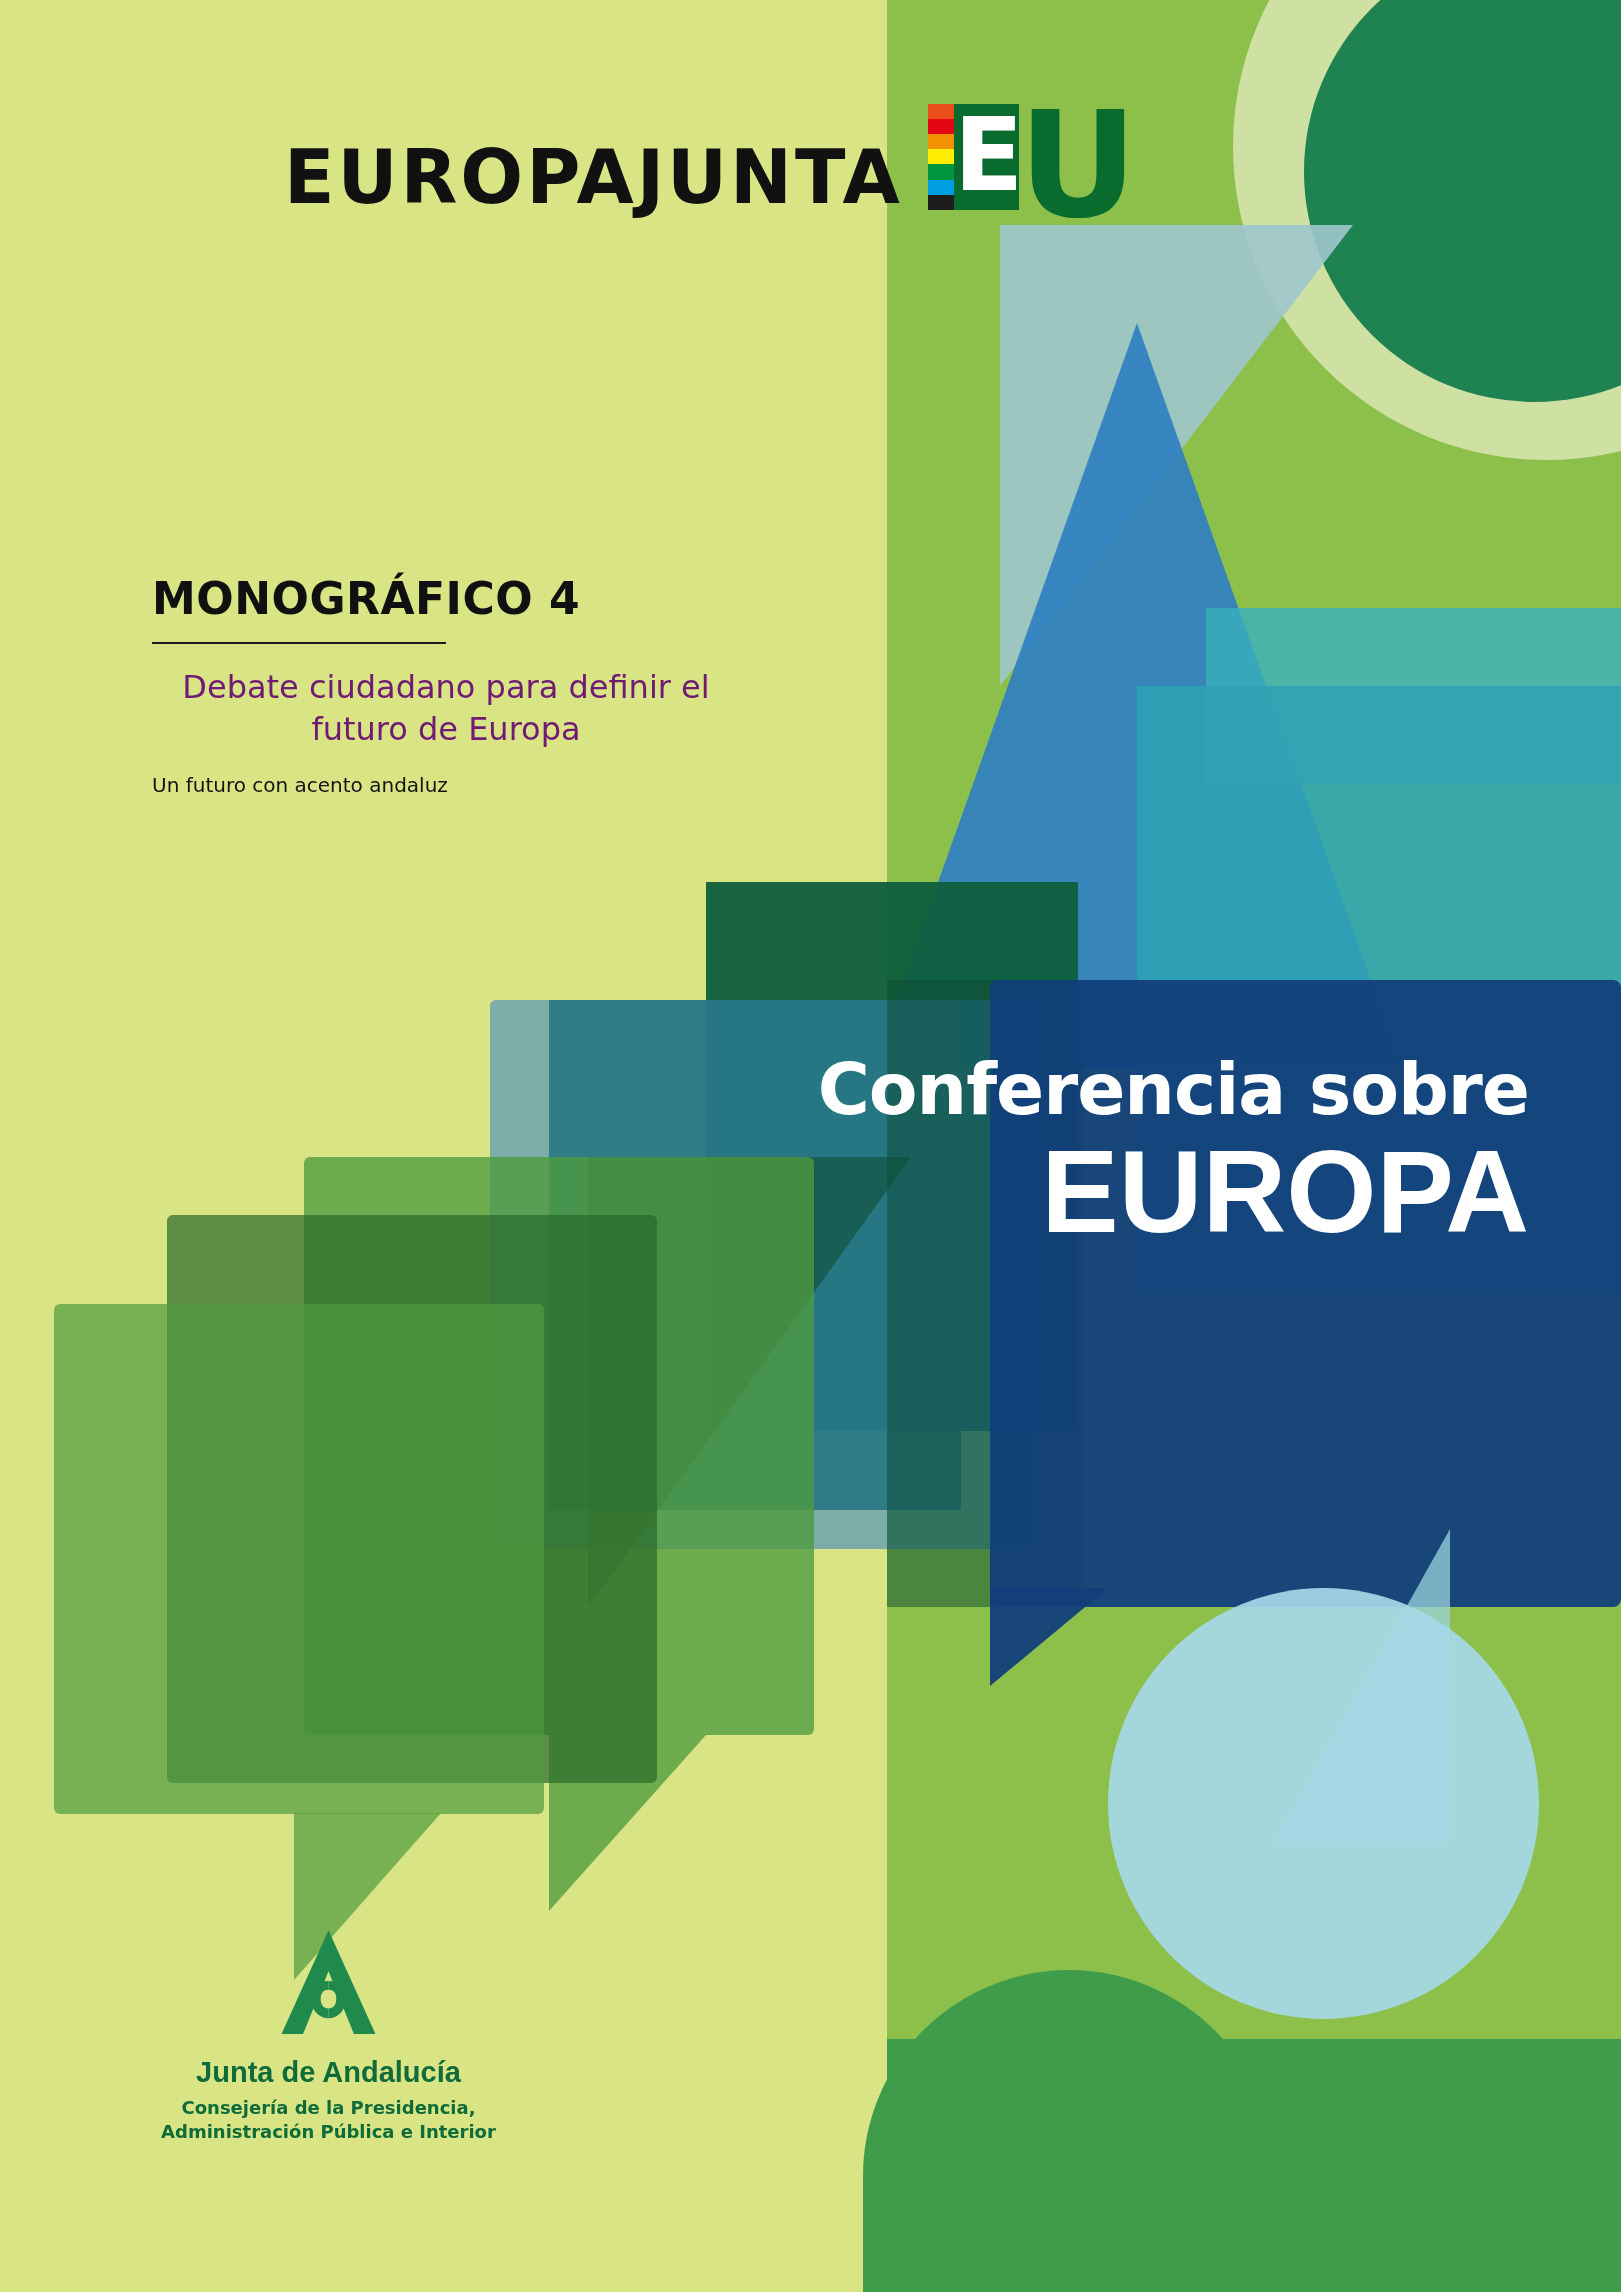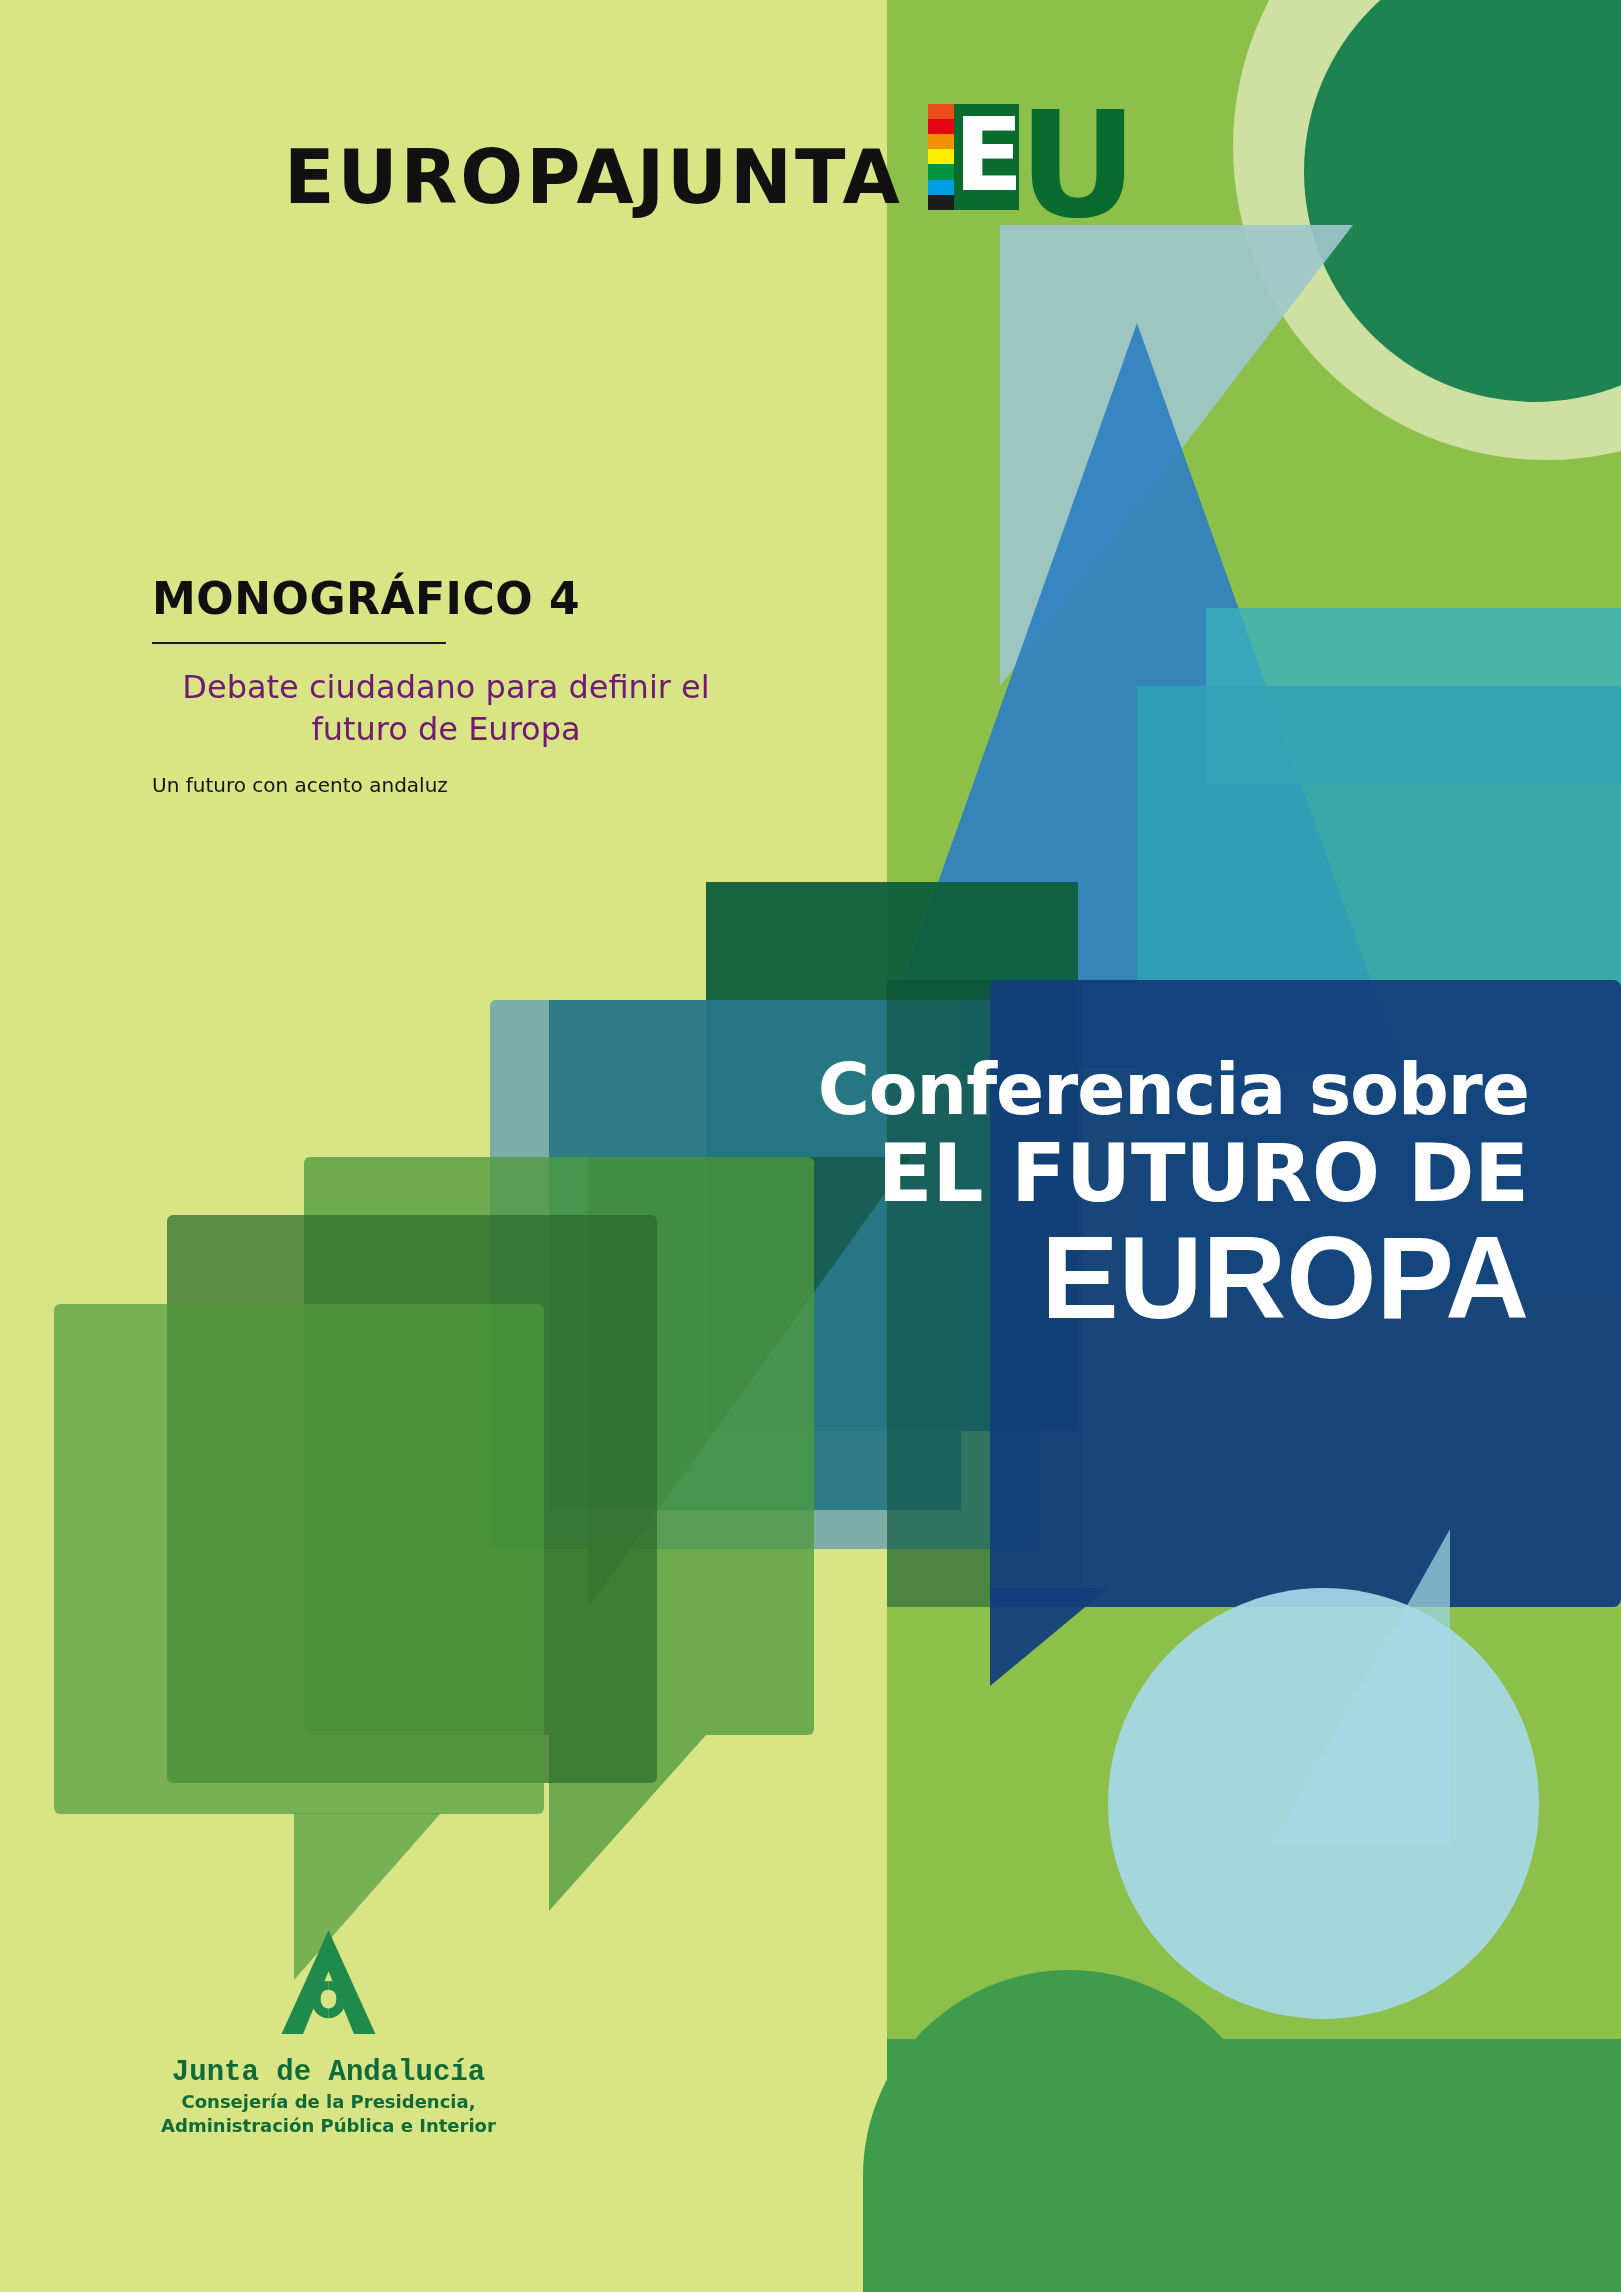--- a/index.html
+++ b/index.html
@@ -305,22 +305,22 @@
   }
   .ja-mark {
     margin: 0 auto 9.8px auto;
     width: 137px;
     height: 116px;
   }
   .ja-name {
     font-size: 29px;
     font-weight: 700;
     color: #0f6b3a;
-    margin: 0 0 1px 0;
-    font-family: Liberation Mono, monospace;
+    margin: 0 0 7px 0;
+    font-family: Liberation Sans, sans-serif;
   }
   .ja-dept {
     font-size: 18px;
     font-weight: 700;
     line-height: 1.35;
     color: #0f6b3a;
     margin: 0;
     font-family: "DejaVu Sans", sans-serif;
   }
 </style>
@@ -375,21 +375,20 @@
 
   <div class="meta">
     <h1 class="meta-title">MONOGRÁFICO 4</h1>
     <div class="meta-rule"></div>
     <p class="meta-sub">Debate ciudadano para definir el futuro de Europa</p>
     <p class="meta-sub2">Un futuro con acento andaluz</p>
   </div>
 
   <div class="headline">
     <div class="hl-1">Conferencia sobre</div>
-    <div class="hl-2">EL FUTURO DE</div>
     <div class="hl-3">EUROPA</div>
   </div>
 
   <div class="footer">
     <svg class="ja-mark" viewBox="0 0 140 118">
       <path d="M70 4 L118 110 L96 110 L70 46 L44 110 L22 110 Z" fill="#1f8a4c"></path>
       <path d="M70 56 C82 56 88 64 88 74 C88 86 79 94 70 94 C70 88 70 84 70 84 C75 84 78 80 78 74 C78 68 75 65 70 65 Z" fill="#1f8a4c"></path>
       <path d="M70 56 C58 56 52 64 52 74 C52 86 61 94 70 94 C70 88 70 84 70 84 C65 84 62 80 62 74 C62 68 65 65 70 65 Z" fill="#1f8a4c"></path>
     </svg>
     <p class="ja-name">Junta de Andalucía</p>

